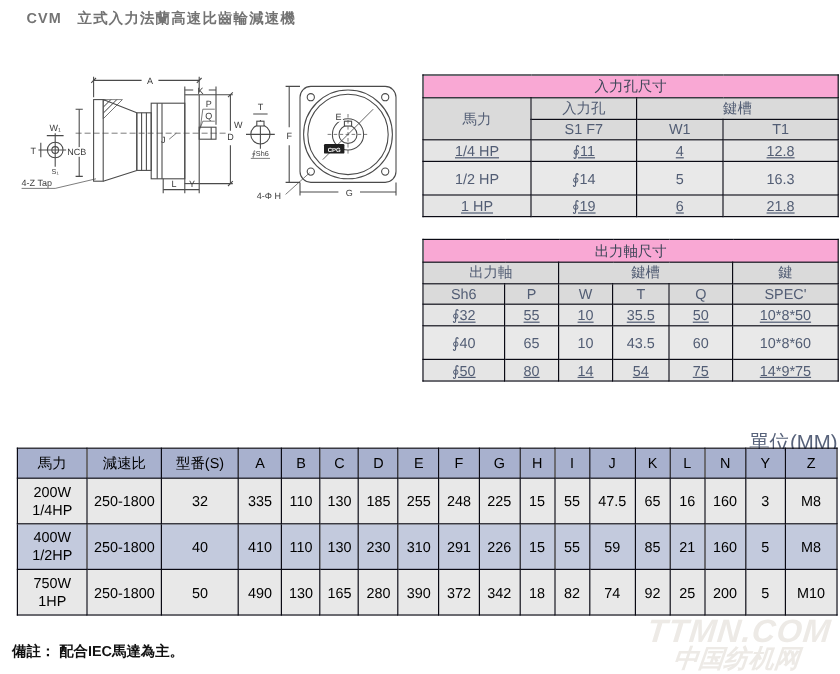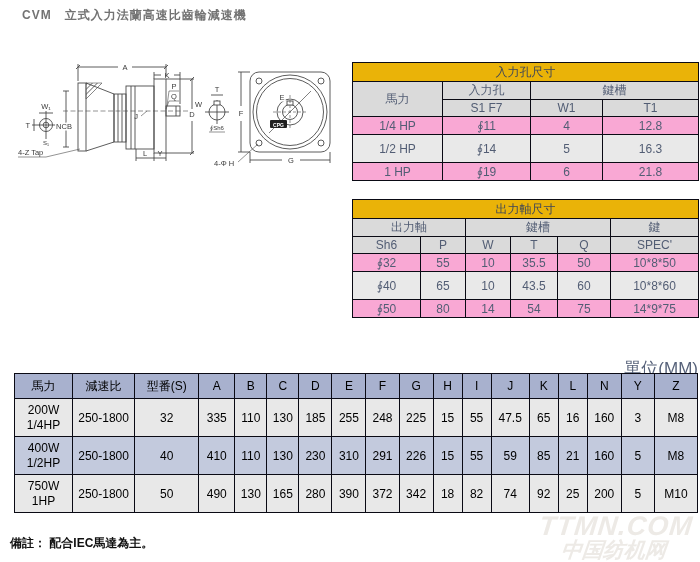--- a/index.html
+++ b/index.html
@@ -15,23 +15,23 @@
   svg.drawing { position:absolute; left:8px; top:53px; width:345px; height:135px; }
   svg.drawing text { font-family:"Liberation Sans","DejaVu Sans",sans-serif; font-size:7.5px; fill:#3a3a3a; stroke:none; }
   svg.drawing .tiny { font-size:6px; }
   svg.drawing .lbl-bg { paint-order:stroke; stroke:#ffffff; stroke-width:3px; }
   svg.drawing .logo-txt { font-size:5px; font-weight:bold; fill:#ffffff; }
 
   table { border-collapse:collapse; table-layout:fixed; position:absolute; }
   td { border:1px solid #0a0a14; text-align:center; vertical-align:middle; font-size:12px; overflow:hidden; white-space:nowrap; }
 
   .tbl-top td { color:#525d74; }
-  .tbl-top .th-main { background:#eab308; height:19px; color:#3e4658; }
+  .tbl-top .th-main { background:#f9a8d4; height:19px; color:#3e4658; }
   .tbl-top .th-sub  { background:#dadada; height:17px; }
-  .tbl-top .row-blue td { background:#f9a8d4; height:18px; }
+  .tbl-top .row-blue td { background:#e5e5e5; height:18px;text-decoration:underline; }
   .tbl-top .row-gray td { background:#e9e9e9; height:28px; }
 
   #tbl-input  { left:352px; top:62px;  width:346px; }
   #tbl-output { left:352px; top:182px; width:346px;margin-top:17px; }
 
   .unit-label { position:absolute; left:14px; top:357px; width:684px; text-align:right; font-size:17px; color:#57627a; }
 
   #tbl-dim { left:14px; top:373px; width:684px; }
   #tbl-dim td { color:#000; }
   #tbl-dim .hd td { background:#a8b1ce; height:25px; }

